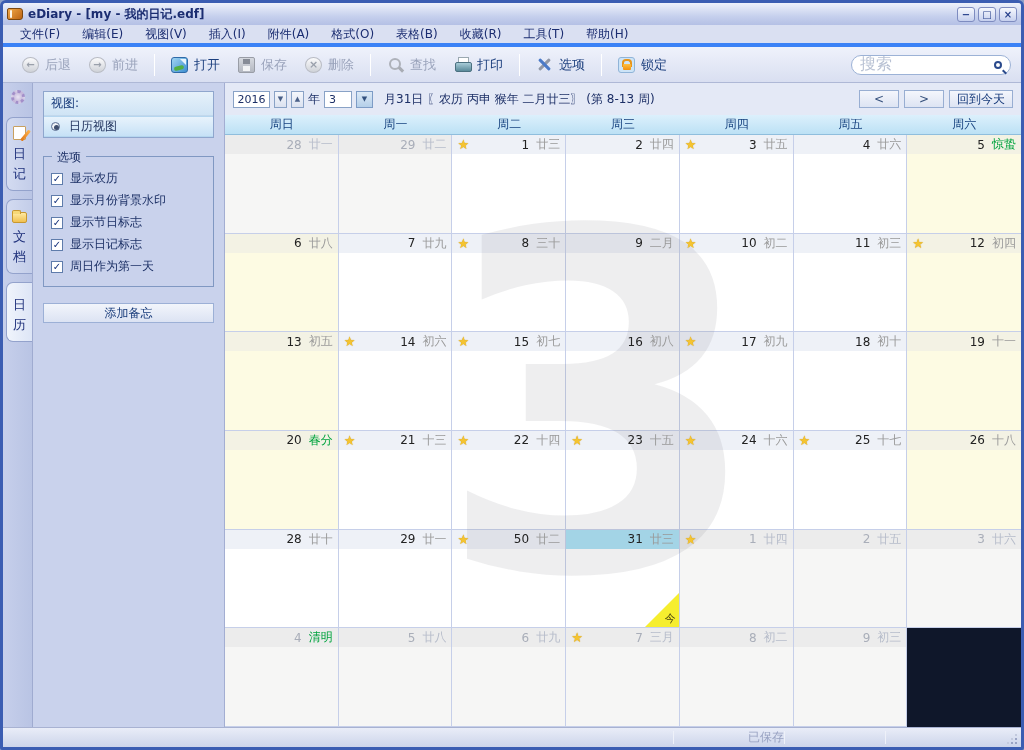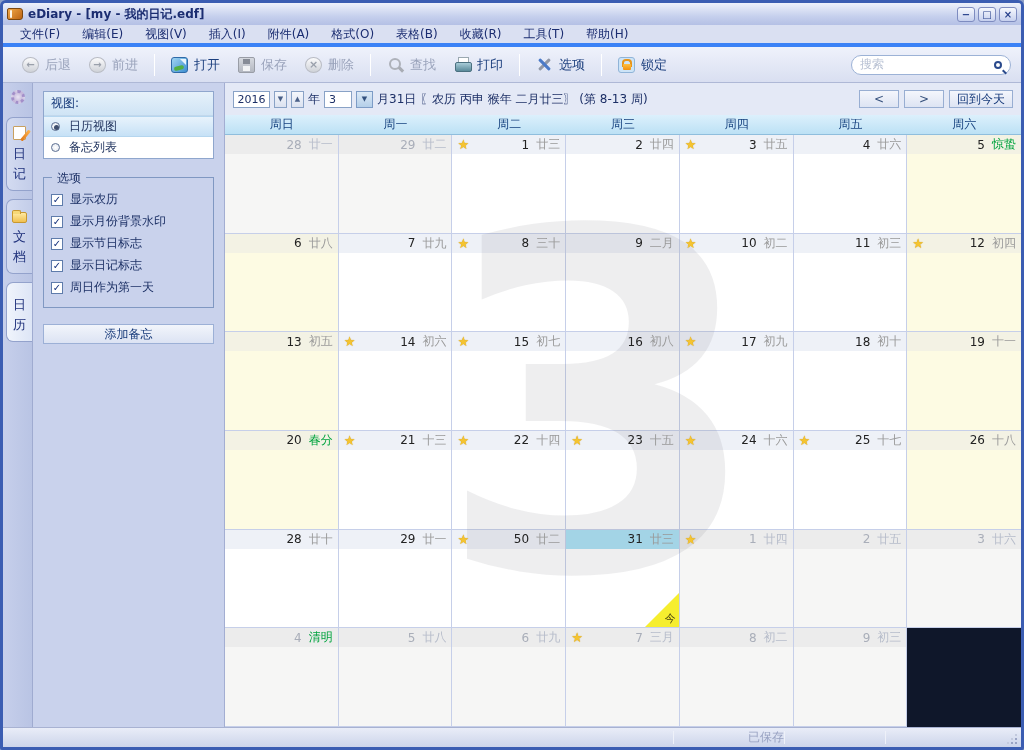--- a/index.html
+++ b/index.html
@@ -32,21 +32,21 @@
 .ic-find::before{content:"";position:absolute;left:2px;top:1px;width:8px;height:8px;border:2px solid #aeb2ba;border-radius:50%}
 .ic-find::after{content:"";position:absolute;left:11px;top:11px;width:6px;height:3px;background:#a8acb4;transform:rotate(45deg)}
 .ic-print::before{content:"";position:absolute;top:0;left:4px;width:9px;height:5px;background:#fff;border:1px solid #9aa8b0}
 .ic-print::after{content:"";position:absolute;bottom:1px;left:1px;width:15px;height:8px;border-radius:2px;background:linear-gradient(#a8ccd8,#5a8a9a);border:1px solid #4a7080}
 .ic-options::before{content:"";position:absolute;width:3px;height:15px;background:#9098a8;transform:rotate(45deg);border-radius:1px}
 .ic-options::after{content:"";position:absolute;width:3px;height:15px;background:#4a7ac8;transform:rotate(-45deg);border-radius:1px}
 .ic-lock{border-radius:3px;background:#cde4f7;border:1px solid #90b4d8}
 .ic-lock::before{content:"";position:absolute;top:1px;width:6px;height:6px;border:2px solid #e8951a;border-bottom:none;border-radius:4px 4px 0 0}
 .ic-lock::after{content:"";position:absolute;bottom:2px;width:8px;height:6px;background:linear-gradient(#ffc040,#f09010);border-radius:1px}
 .search{margin-left:auto;display:flex;align-items:center;width:160px;height:20px;border:1px solid #9cb2d6;border-radius:10px;background:#fff;padding:0 8px}
-.search input{border:none;outline:none;flex:1;font-size:12px;color:#c2410c;background:transparent;font-family:Liberation Mono, monospace;min-width:0}
+.search input{border:none;outline:none;flex:1;font-size:16px;color:#c2410c;background:transparent;font-family:Liberation Mono, monospace;min-width:0}
 .search input::placeholder{color:#b9c2d4}
 .mag{width:8px;height:8px;border:2px solid #2a4a8c;border-radius:50%;position:relative;flex:0 0 8px;margin-left:4px}
 .mag::after{content:"";position:absolute;width:5px;height:2px;background:#2a4a8c;transform:rotate(45deg);left:6px;top:8px}
 
 .main{flex:1;display:flex;min-height:0}
 .tabstrip{width:30px;flex:0 0 30px;background:linear-gradient(90deg,#c6cfeb,#b9c4e4);border-right:1px solid #9fabd0;display:flex;flex-direction:column;align-items:center;padding-top:6px}
 .gearbtn{margin-bottom:9px}
 .ic-gear{width:14px;height:14px;border:3px dotted #a38fc9;border-radius:50%;display:inline-block;background:radial-gradient(#e8e2f2,#c0b2d8)}
 .vtab{width:26px;align-self:flex-end;border:1px solid #93a2cc;border-right:none;border-radius:7px 0 0 7px;background:linear-gradient(90deg,#d3dbf1,#c3cde9);margin-bottom:8px;padding:8px 0 6px;display:flex;flex-direction:column;align-items:center;gap:4px}
 .vtab.active{background:linear-gradient(90deg,#f0f4fc,#dde5f6)}
@@ -69,21 +69,21 @@
 .crow{display:flex;align-items:center;margin-bottom:5px;font-size:12px;color:#1d3166}
 .cbox{width:12px;height:12px;border:1px solid #5f7cab;background:#fff;color:#14307c;font-size:10px;font-weight:bold;display:flex;align-items:center;justify-content:center;margin-right:7px;flex:0 0 12px}
 .addmemo{margin-top:16px;width:100%;height:20px;border:1px solid #9cb0d6;background:linear-gradient(#f2f5fb,#dce3f3);color:#173a7a;font-size:12px;display:flex;align-items:center;justify-content:center}
 
 .content{flex:1;display:flex;flex-direction:column;min-width:0;background:#0f172a}
 .datebar{height:32px;flex:0 0 32px;background:#e4e9f6;display:flex;align-items:center;padding:0 8px;gap:4px;font-size:12px;color:#1c2f66}
 .ybox,.mbox{height:17px;background:#fff;border:1px solid #89a2c6;font-size:11px;display:flex;align-items:center;justify-content:center}
 .ybox{width:37px}.mbox{width:28px;justify-content:flex-start;padding-left:4px}
 .spin{width:13px;height:17px;border:1px solid #89a2c6;background:linear-gradient(#f5f7fc,#dbe2f0);font-size:7px;color:#4a6088;display:flex;align-items:center;justify-content:center}
 .mdrop{width:17px;height:17px;border:1px solid #7d9cc6;background:linear-gradient(#dcE9f6,#b4cfe9);font-size:7px;color:#33517e;display:flex;align-items:center;justify-content:center}
-.dtext{white-space:nowrap}
+.dtext{margin-left:7px;white-space:nowrap}
 .navbtns{margin-left:auto;display:flex;gap:5px}
 .navbtn,.todaybtn{height:18px;border:1px solid #98aed2;background:linear-gradient(#f4f6fc,#dde4f3);color:#35507c;font-size:12px;display:flex;align-items:center;justify-content:center}
 .navbtn{width:40px}.todaybtn{width:64px;color:#173a7a}
 .weekrow{height:20px;flex:0 0 20px;display:flex;background:linear-gradient(#dcf0fc,#bce1f5);border-bottom:1px solid #8fbedd}
 .wd{flex:1;display:flex;align-items:center;justify-content:center;font-size:12px;color:#16427f}
 .gridwrap{flex:1;position:relative;min-height:0}
 .grid{position:absolute;inset:0;display:grid;grid-template-columns:repeat(7,1fr);grid-template-rows:repeat(6,1fr)}
 .wm{position:absolute;left:47%;top:46%;transform:translate(-50%,-50%);font-size:470px;font-weight:bold;color:rgba(120,120,132,0.13);z-index:2;pointer-events:none;line-height:1}
 .cell{border-right:1px solid #c6cfe9;border-bottom:1px solid #c6cfe9;position:relative;display:flex;flex-direction:column;background:#fff;overflow:hidden}
 .cell:nth-child(7n){border-right:none}
@@ -218,24 +218,20 @@
       </div>
 
     <div class="sidebar">
       <div class="viewpanel">
         <div class="vhead">视图:</div>
         <div id="view-rows">
             <div class="vrow sel">
               <span class="radio on"></span>
               <span class="vtext">日历视图</span>
             </div>
-            <div class="vrow">
-              <span class="radio"></span>
-              <span class="vtext">备忘列表</span>
-            </div>
           </div>
       </div>
       <div class="optbox">
         <span class="optlabel">选项</span>
         <div id="chk-rows">
             <div class="crow">
               <span class="cbox">✓</span>
               <span class="ctext">显示农历</span>
             </div>
             <div class="crow">

